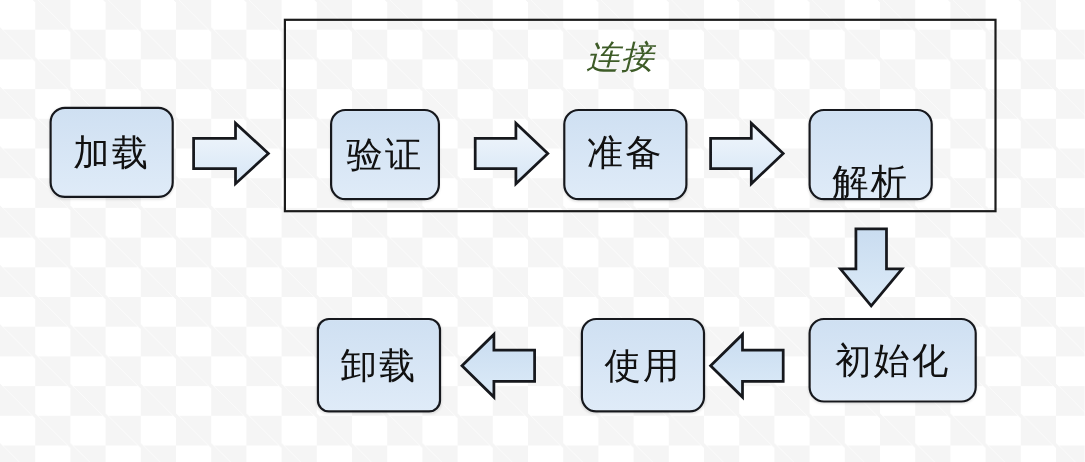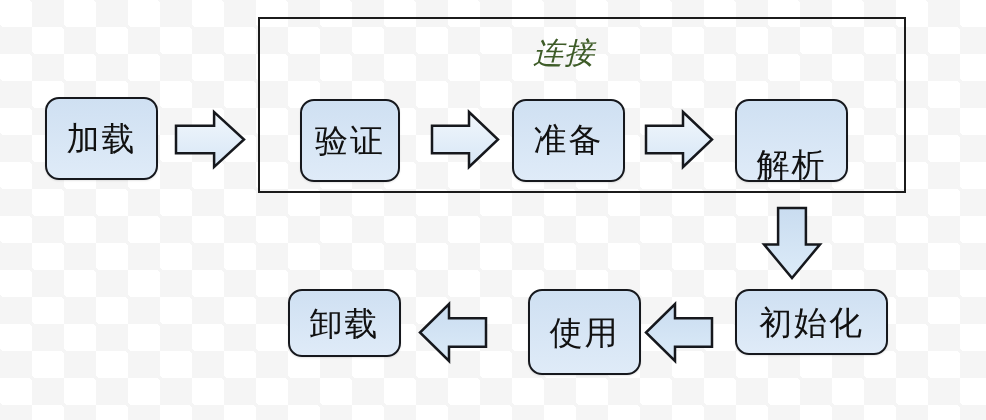--- a/index.html
+++ b/index.html
@@ -84,27 +84,27 @@
       </div>
       <div class="node" style="left: 300px; top: 99px; width: 100px; height: 83px; border-color: rgb(22, 24, 29); background: linear-gradient(rgb(207, 224, 242) 0%, rgb(223, 235, 248) 100%);">
         <span class="node-label" style="color: rgb(17, 17, 17);">验证</span>
       </div>
       <div class="node" style="left: 512px; top: 99px; width: 113px; height: 83px; border-color: rgb(22, 24, 29); background: linear-gradient(rgb(207, 224, 242) 0%, rgb(223, 235, 248) 100%);">
         <span class="node-label" style="color: rgb(17, 17, 17); font-family: Liberation Serif, serif;">准备</span>
       </div>
       <div class="node" style="left: 735px; top: 99px; width: 113px; height: 83px; border-color: rgb(22, 24, 29); background: linear-gradient(rgb(207, 224, 242) 0%, rgb(223, 235, 248) 100%);">
         <span class="node-label" style="color: rgb(17, 17, 17); margin-top: 48px;">解析</span>
       </div>
-      <div class="node" style="left: 735px; top: 289px; width: 153px; height: 66px; border-color: rgb(22, 24, 29); background: linear-gradient(rgb(207, 224, 242) 0%, rgb(223, 235, 248) 100%); align-items: center;">
+      <div class="node" style="left: 735px; top: 289px; width: 153px; height: 77px; border-color: rgb(22, 24, 29); background: linear-gradient(rgb(207, 224, 242) 0%, rgb(223, 235, 248) 100%); align-items: center;">
         <span class="node-label" style="color: rgb(17, 17, 17);">初始化</span>
       </div>
       <div class="node" style="left: 505px; top: 289px; width: 113px; height: 86px; border-color: rgb(22, 24, 29); background: linear-gradient(rgb(207, 224, 242) 0%, rgb(223, 235, 248) 100%); margin-left: 23px;">
         <span class="node-label" style="color: rgb(17, 17, 17);">使用</span>
       </div>
-      <div class="node" style="left: 288px; top: 289px; width: 113px; height: 68px; border-color: rgb(22, 24, 29); background: linear-gradient(rgb(207, 224, 242) 0%, rgb(223, 235, 248) 100%);">
+      <div class="node" style="left: 288px; top: 289px; width: 113px; height: 86px; border-color: rgb(22, 24, 29); background: linear-gradient(rgb(207, 224, 242) 0%, rgb(223, 235, 248) 100%); border-radius: 11px;">
         <span class="node-label" style="color: rgb(17, 17, 17);">卸载</span>
       </div>
     </div>
 
   <div id="arrows-layer">
       <div class="arrow" style="left: 176px; top: 112px; width: 68px; height: 55px;">
         <svg width="68" height="55" viewBox="0 0 68 55">
           <defs>
             <linearGradient id="g_loadtoverify" x1="0" y1="0" x2="0" y2="1">
               <stop offset="0%" stop-color="#f2f7fc"></stop>

